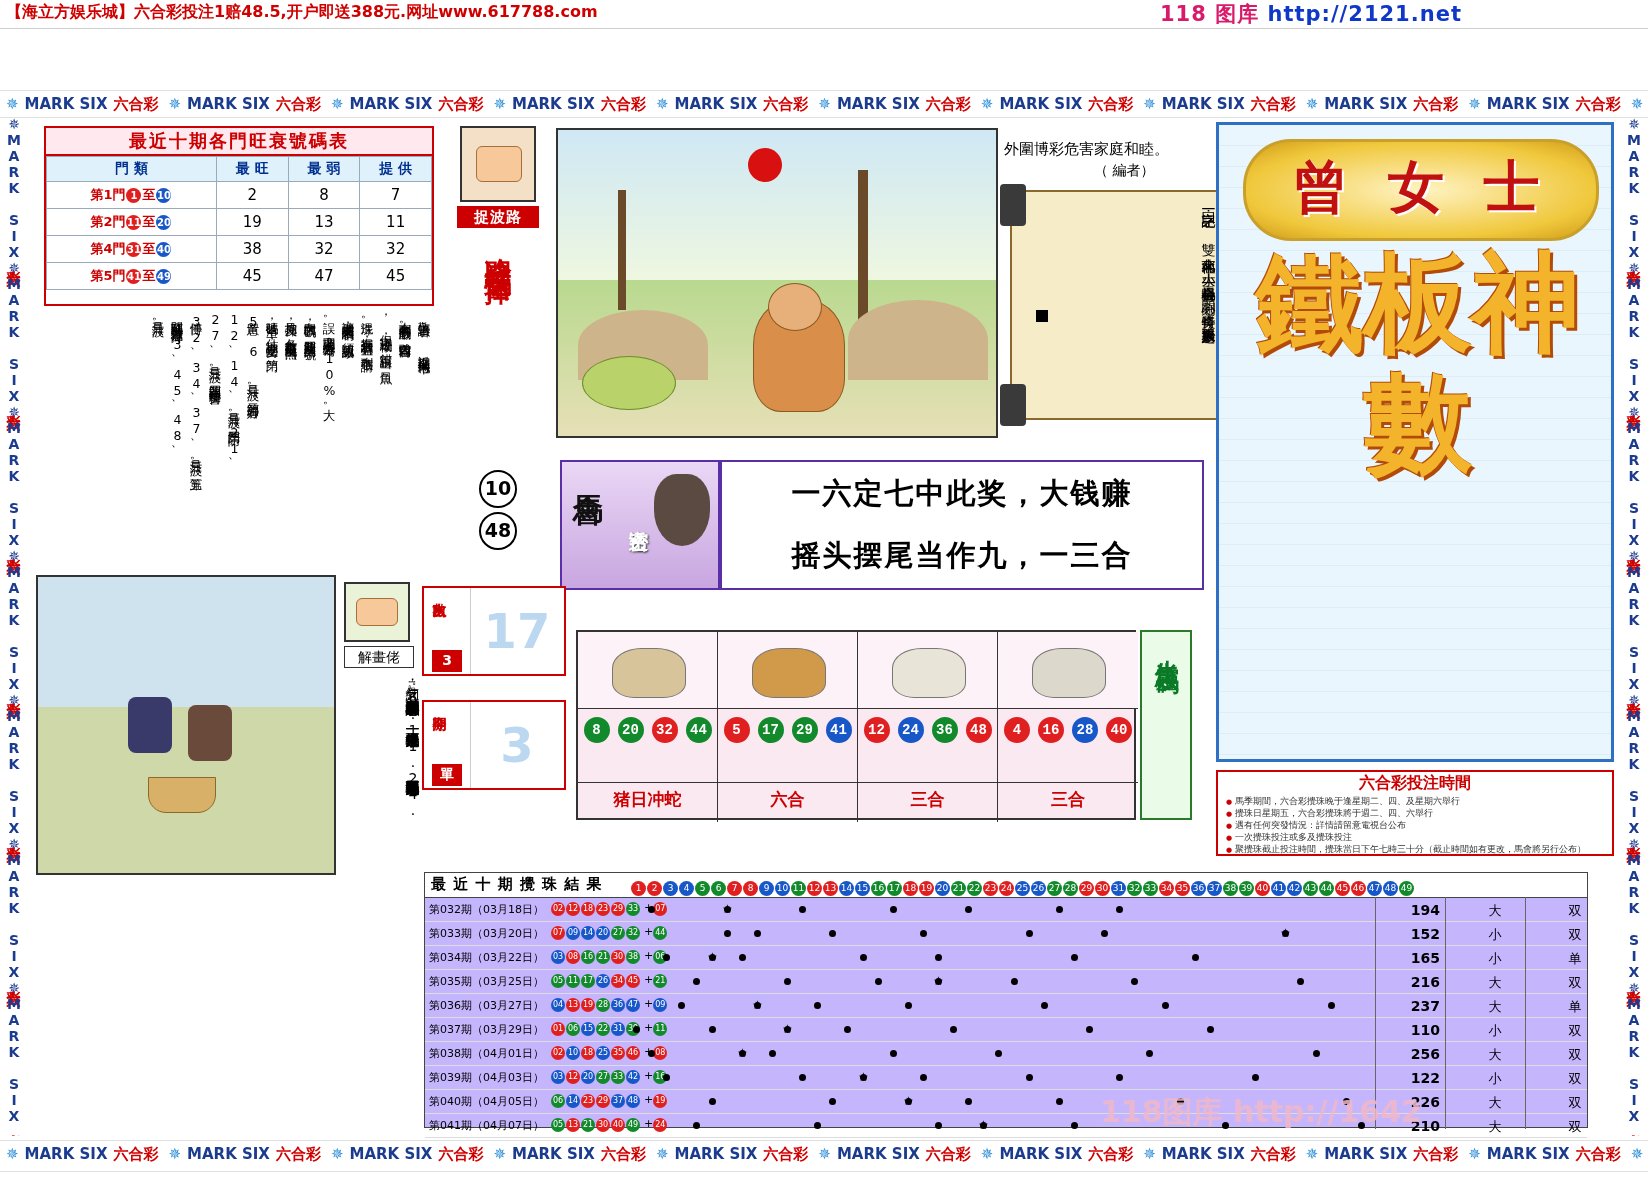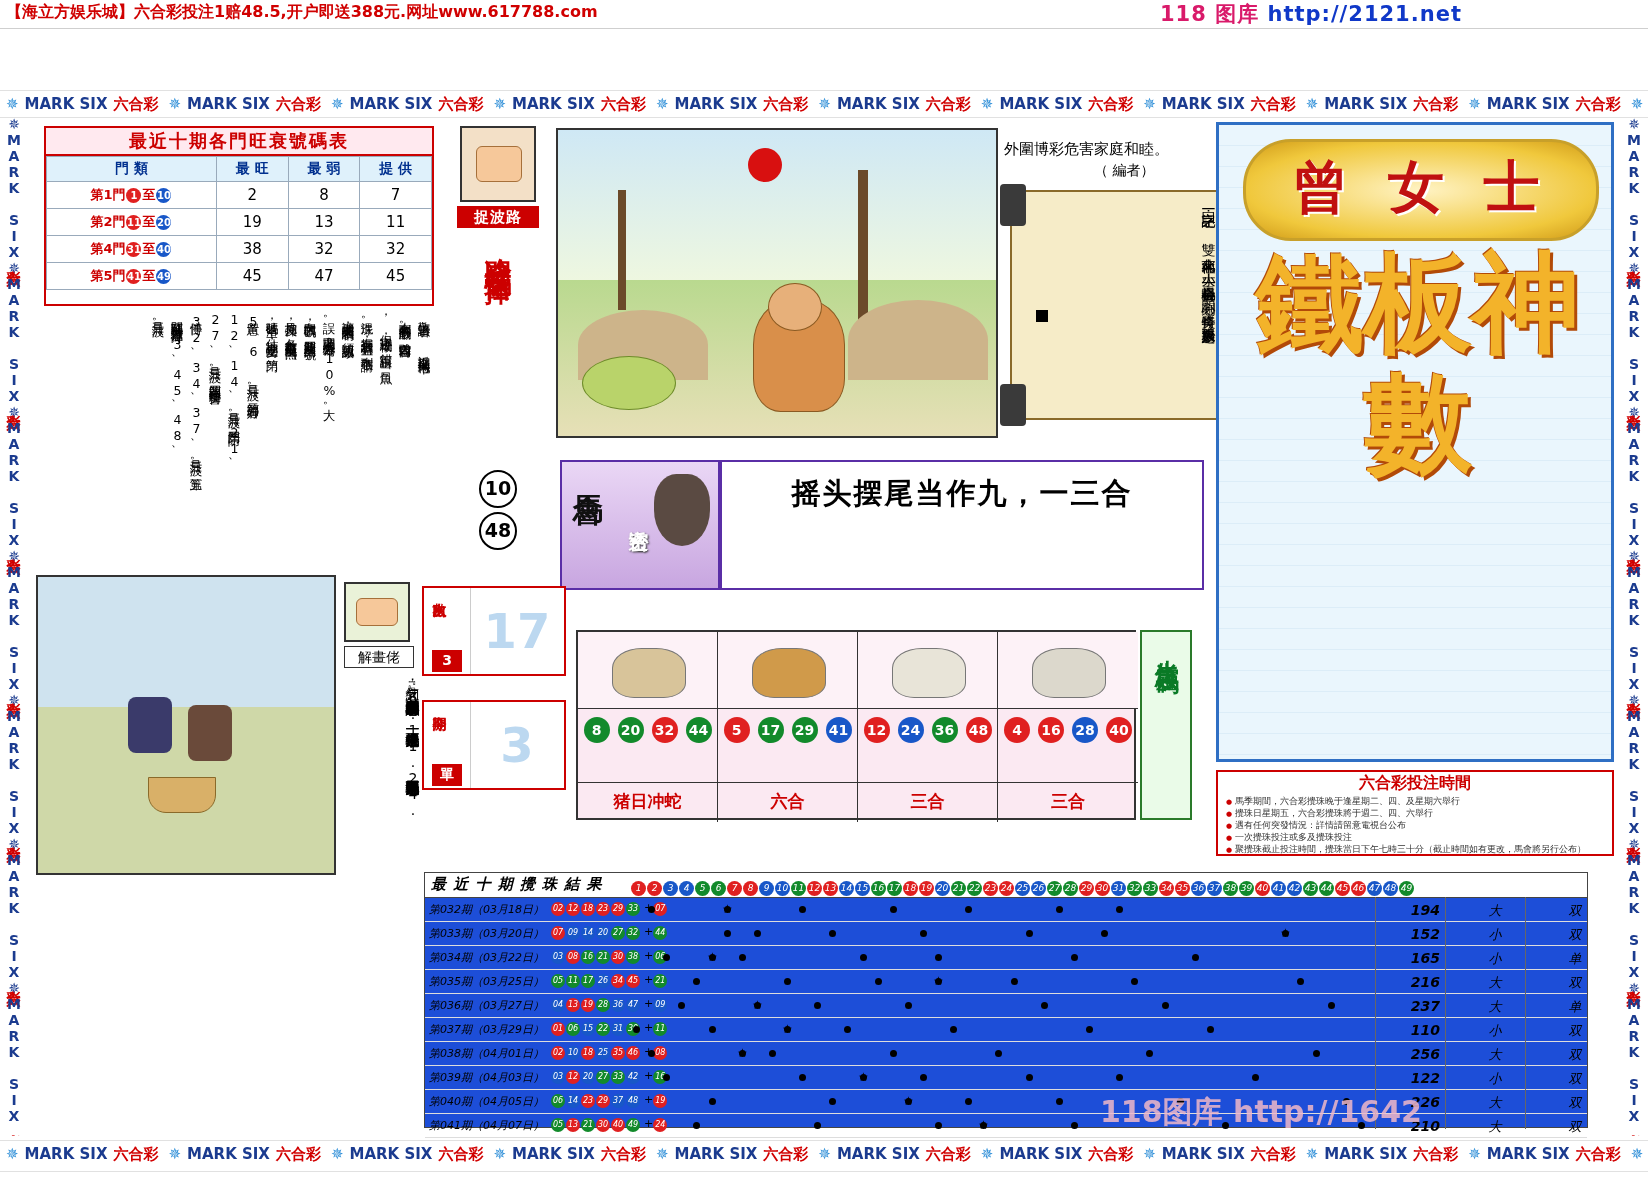--- a/index.html
+++ b/index.html
@@ -195,21 +195,21 @@
   }
   .horse .v2{
     position:absolute;left:64px;top:52px;writing-mode:vertical-rl;text-orientation:upright;
     font-size:20px;font-weight:bold;color:#fff;text-shadow:1px 1px 2px #444;
   }
   .horse .head{position:absolute;left:92px;top:12px;width:56px;height:72px;background:#5a4a42;border-radius:40% 40% 50% 50%;}
   .tiptext{left:720px;top:460px;width:484px;height:130px;border:2px solid #5a2ea6;background:#fff;}
   .tiptext .l1,.tiptext .l2{text-align:center;font-size:29px;font-weight:bold;color:#000;line-height:62px;letter-spacing:2px;}
 
   
-  .zodiac{left:576px;top:630px;width:560px;height:190px;border:2px solid #333;background:#fbe9f2;}
+  .zodiac{left:576px;top:630px;width:560px;height:190px;border:2px solid #333;background:#fbe9f2;font-family:Liberation Mono, monospace;}
   .zodiac .cell{position:absolute;top:0;width:140px;height:190px;border-right:1px solid #333;box-sizing:border-box;}
   .zodiac .cell:last-child{border-right:none;}
   .zodiac .animal{height:76px;border-bottom:1px solid #333;position:relative;background:#fdf2f7;}
   .zodiac .animal .shape{
     position:absolute;left:34px;top:16px;width:72px;height:48px;border-radius:40% 40% 30% 30%;border:1px solid #777;
   }
   .zodiac .nums{height:74px;border-bottom:1px solid #333;text-align:center;padding-top:6px;box-sizing:border-box;}
   .zodiac .nb{
     display:inline-block;width:26px;height:26px;border-radius:50%;color:#fff;font-size:14px;font-weight:bold;
     line-height:26px;text-align:center;margin:2px 4px;
@@ -253,21 +253,21 @@
   .statp .arrow{
     position:absolute;left:8px;bottom:2px;width:30px;height:22px;background:#c00;color:#fff;font-size:14px;font-weight:bold;
     text-align:center;line-height:20px;
   }
   .statp .big{
     position:absolute;left:52px;top:4px;width:82px;height:78px;font-size:48px;font-weight:bold;color:#bcd8f0;
     text-align:center;line-height:78px;
   }
 
   
-  .results{left:424px;top:872px;width:1164px;height:256px;border:1px solid #444;background:#1d4ed8;font-style:italic;}
+  .results{left:424px;top:872px;width:1164px;height:256px;border:1px solid #444;background:#c4b5fd;}
   .res-hd{height:24px;border-bottom:1px solid #444;position:relative;background:#fff;}
   .res-hd .t{position:absolute;left:6px;top:2px;font-size:15px;font-weight:bold;color:#000;letter-spacing:1px;}
   .res-hd .balls{position:absolute;left:206px;top:3px;white-space:nowrap;}
   .res-hd .balls .mb{
     display:inline-block;width:15px;height:15px;border-radius:50%;color:#fff;font-size:9px;
     line-height:15px;text-align:center;margin-right:1px;
   }
   .res-row{height:23px;border-bottom:1px solid #ddd;position:relative;font-size:11px;}
   .res-row .no{position:absolute;left:4px;top:4px;width:118px;font-size:11px;color:#000;white-space:nowrap;}
   .res-row .drawn{position:absolute;left:126px;top:3px;white-space:nowrap;}
@@ -399,20 +399,21 @@
       <span>鐵板神數</span>
     </div>
   </div>
 
   <div class="box horse">
     <div class="v">馬會</div>
     <div class="head"></div>
     <div class="v2">透密</div>
   </div>
   <div class="box tiptext">
+    <div class="l1">一六定七中此奖，大钱赚</div>
     <div class="l2">摇头摆尾当作九，一三合</div>
   </div>
 
   <div class="box zodiac" id="zodiac-table">
       <div class="cell" style="left:0px">
         <div class="animal">
           <div class="shape" style="background:#d8c49a"></div>
         </div>
         <div class="nums"><span class="nb" style="background:#128a2b">8</span><span class="nb" style="background:#128a2b">20</span><span class="nb" style="background:#e02020">32</span><span class="nb" style="background:#128a2b">44</span></div>
         <div class="lbl">猪日冲蛇</div>

